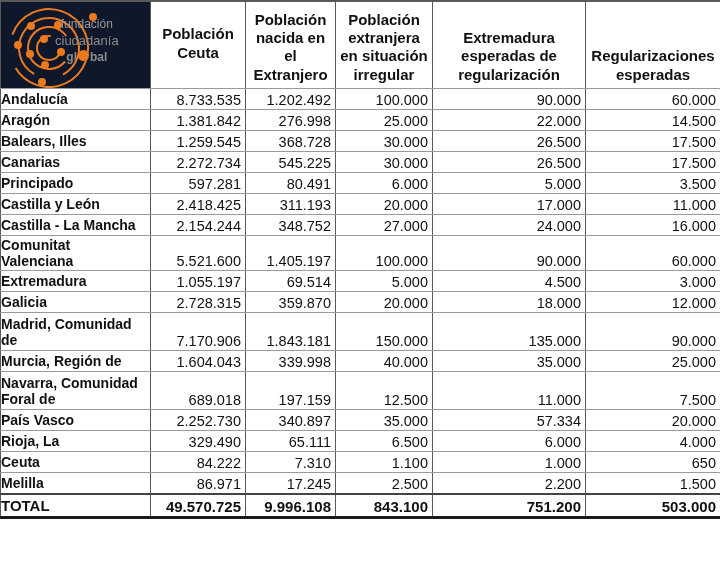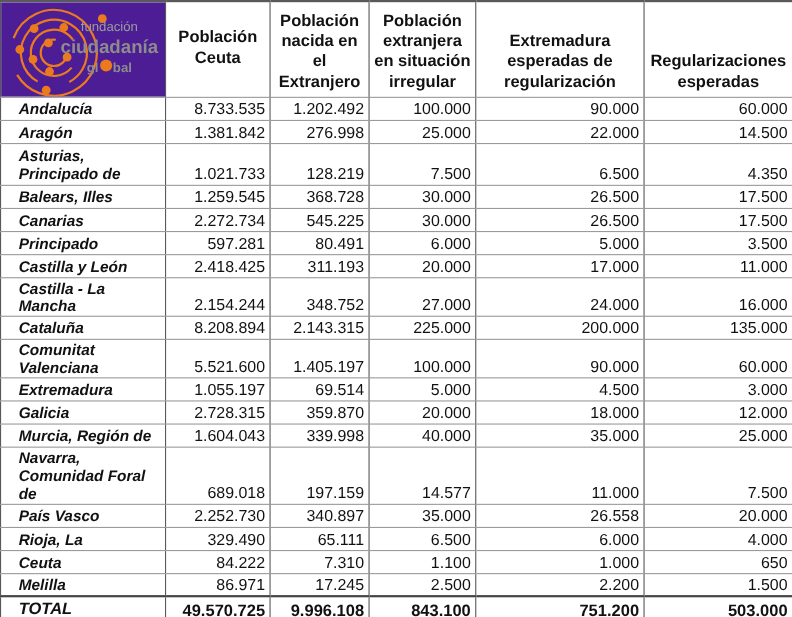--- a/index.html
+++ b/index.html
@@ -35,46 +35,46 @@
     padding-bottom:4px;
     border-top:2px solid var(--border-v);
   }
   thead th.v-mid{vertical-align:middle;}
   thead th.logo-cell{padding:0;vertical-align:top;}
   
   tbody tr.h-reg{height:21px;}
   tbody tr.h-tall{height:38px;}
   th.region{
     font-size:14px;font-weight:bold;text-align:left;
-    vertical-align:middle;line-height:1.15;padding-left:16px;font-style:italic;
+    vertical-align:middle;line-height:1.15;padding-left:0;
   }
   td.num{
     font-size:14.5px;text-align:right;vertical-align:bottom;
     padding-right:4px;font-weight:normal;
   }
   
   tfoot tr{height:24px;}
   tfoot th.region,tfoot td.num{
     font-weight:bold;font-size:15px;
     border-top:2px solid #444444;
     border-bottom:3px solid #1a1a1a;
   }
   
   .logo-wrap{
-    position:relative;width:100%;height:86px;background:#4c1d95;text-align:center;
+    position:relative;width:100%;height:86px;background:#0f172a;text-align:center;
   }
   .logo-art{position:absolute;left:0;top:0;}
   .logo-art circle.ring{fill:none;stroke:var(--accent);stroke-width:2;}
   .logo-art circle.dot{fill:var(--accent);stroke:none;}
   .logo-text{
     position:absolute;left:54px;top:16px;
     color:var(--logo-gray);line-height:1;white-space:nowrap;
   }
   .logo-line1{font-size:12px;font-weight:normal;color:#9b9b9b;margin-bottom:4px;}
-  .logo-line2{font-size:17px;font-weight:bold;margin-bottom:3px;}
+  .logo-line2{font-size:13px;font-weight:normal;margin-bottom:3px;}
   .logo-line3{font-size:12px;font-weight:bold;}
   .logo-dot{
     display:inline-block;width:11px;height:11px;border-radius:50%;
     background:var(--accent);margin:0 1px;
   }
 </style>
 </head>
 <body>
 
 <table>
@@ -129,28 +129,20 @@
         <td class="num">60.000</td>
       </tr>
       <tr class="h-reg">
         <th class="region">Aragón</th>
         <td class="num">1.381.842</td>
         <td class="num">276.998</td>
         <td class="num">25.000</td>
         <td class="num">22.000</td>
         <td class="num">14.500</td>
       </tr>
-      <tr class="h-tall">
-        <th class="region">Asturias, Principado de</th>
-        <td class="num">1.021.733</td>
-        <td class="num">128.219</td>
-        <td class="num">7.500</td>
-        <td class="num">6.500</td>
-        <td class="num">4.350</td>
-      </tr>
       <tr class="h-reg">
         <th class="region">Balears, Illes</th>
         <td class="num">1.259.545</td>
         <td class="num">368.728</td>
         <td class="num">30.000</td>
         <td class="num">26.500</td>
         <td class="num">17.500</td>
       </tr>
       <tr class="h-reg">
         <th class="region">Canarias</th>
@@ -178,28 +170,20 @@
       </tr>
       <tr class="h-reg">
         <th class="region">Castilla - La Mancha</th>
         <td class="num">2.154.244</td>
         <td class="num">348.752</td>
         <td class="num">27.000</td>
         <td class="num">24.000</td>
         <td class="num">16.000</td>
       </tr>
       <tr class="h-reg">
-        <th class="region">Cataluña</th>
-        <td class="num">8.208.894</td>
-        <td class="num">2.143.315</td>
-        <td class="num">225.000</td>
-        <td class="num">200.000</td>
-        <td class="num">135.000</td>
-      </tr>
-      <tr class="h-reg">
         <th class="region">Comunitat Valenciana</th>
         <td class="num">5.521.600</td>
         <td class="num">1.405.197</td>
         <td class="num">100.000</td>
         <td class="num">90.000</td>
         <td class="num">60.000</td>
       </tr>
       <tr class="h-reg">
         <th class="region">Extremadura</th>
         <td class="num">1.055.197</td>
@@ -209,42 +193,50 @@
         <td class="num">3.000</td>
       </tr>
       <tr class="h-reg">
         <th class="region">Galicia</th>
         <td class="num">2.728.315</td>
         <td class="num">359.870</td>
         <td class="num">20.000</td>
         <td class="num">18.000</td>
         <td class="num">12.000</td>
       </tr>
+      <tr class="h-tall">
+        <th class="region">Madrid, Comunidad de</th>
+        <td class="num">7.170.906</td>
+        <td class="num">1.843.181</td>
+        <td class="num">150.000</td>
+        <td class="num">135.000</td>
+        <td class="num">90.000</td>
+      </tr>
       <tr class="h-reg">
         <th class="region">Murcia, Región de</th>
         <td class="num">1.604.043</td>
         <td class="num">339.998</td>
         <td class="num">40.000</td>
         <td class="num">35.000</td>
         <td class="num">25.000</td>
       </tr>
       <tr class="h-tall">
         <th class="region">Navarra, Comunidad Foral de</th>
         <td class="num">689.018</td>
         <td class="num">197.159</td>
-        <td class="num">14.577</td>
+        <td class="num">12.500</td>
         <td class="num">11.000</td>
         <td class="num">7.500</td>
       </tr>
       <tr class="h-reg">
         <th class="region">País Vasco</th>
         <td class="num">2.252.730</td>
         <td class="num">340.897</td>
         <td class="num">35.000</td>
-        <td class="num">26.558</td>
+        <td class="num">57.334</td>
         <td class="num">20.000</td>
       </tr>
       <tr class="h-reg">
         <th class="region">Rioja, La</th>
         <td class="num">329.490</td>
         <td class="num">65.111</td>
         <td class="num">6.500</td>
         <td class="num">6.000</td>
         <td class="num">4.000</td>
       </tr>

